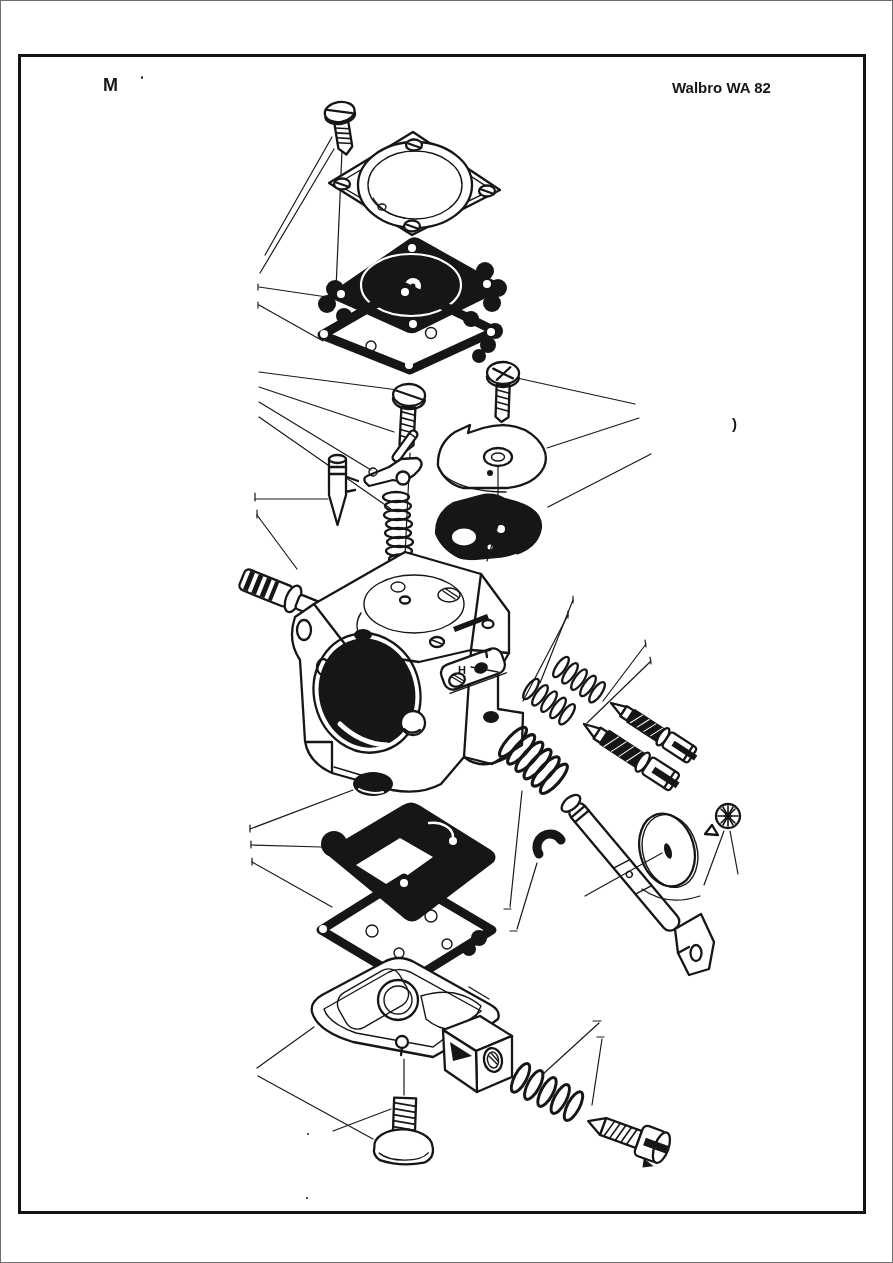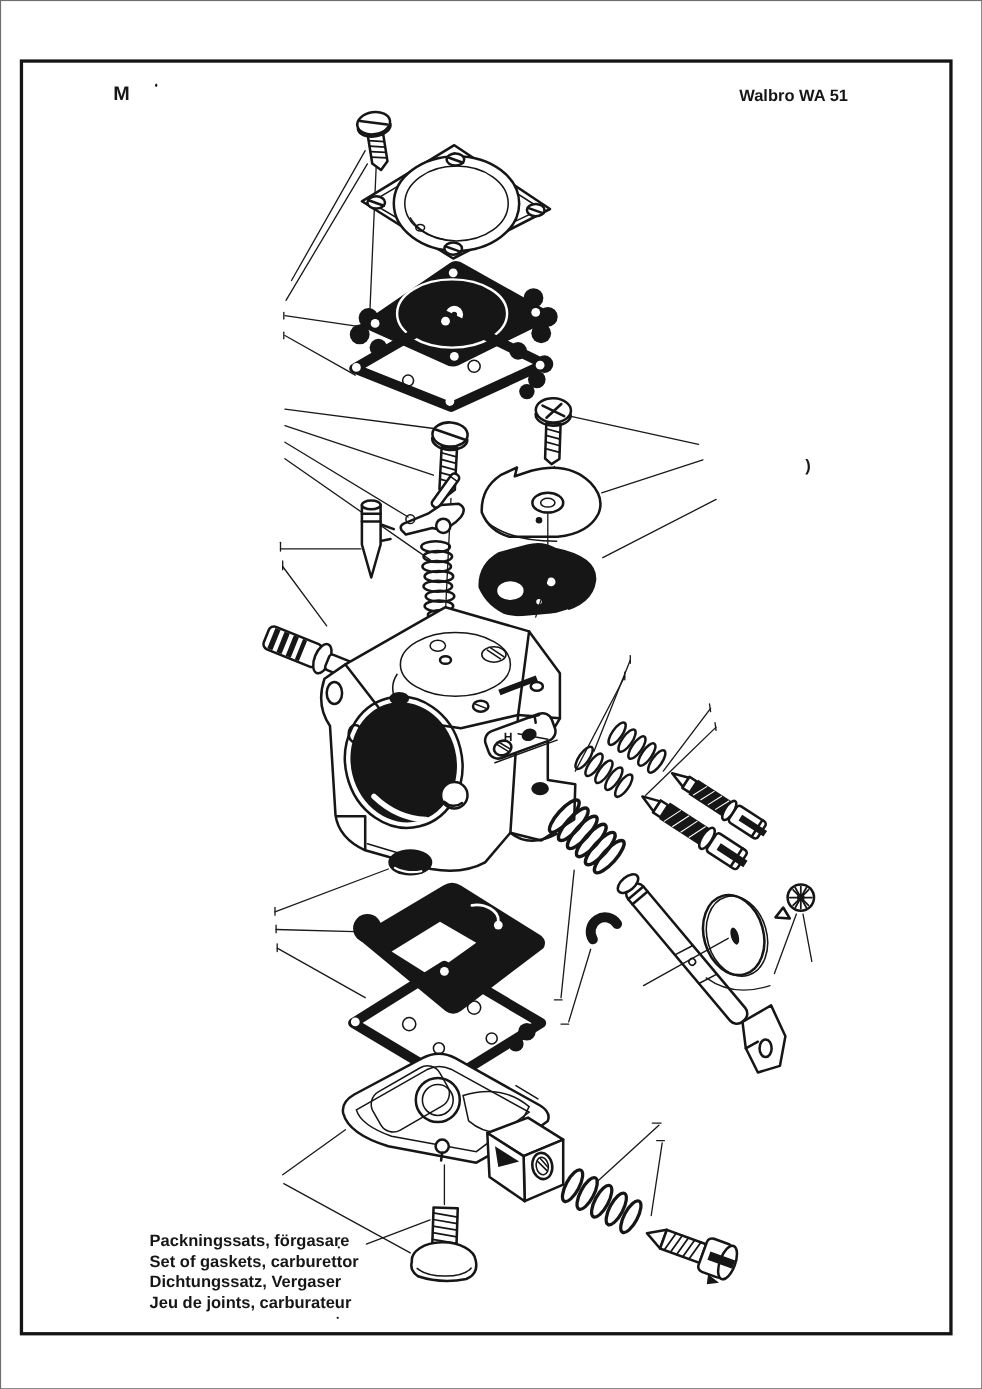--- a/index.html
+++ b/index.html
@@ -43,29 +43,23 @@
   .wl {stroke:#ffffff;fill:none;stroke-linecap:round;}
   .th {stroke:#161616;stroke-width:1.6;fill:none;stroke-linecap:round;}
 </style>
 </head>
 <body>
 
 <div class="page">
   <div class="frame"></div>
 
   <div class="hdr-letter">M</div>
-  <div class="hdr-model">Walbro WA 51</div>
+  <div class="hdr-model">Walbro WA 82</div>
   <div class="stray">)</div>
 
-  <div class="caption">
-    <div>Packningssats, förgasare</div>
-    <div>Set of gaskets, carburettor</div>
-    <div>Dichtungssatz, Vergaser</div>
-    <div>Jeu de joints, carburateur</div>
-  </div>
 
   <div class="speck" style="left:140px;top:75px;width:2px;height:3px"></div>
   <div class="speck" style="left:306px;top:1132px;width:2px;height:2px"></div>
   <div class="speck" style="left:305px;top:1196px;width:2px;height:2px"></div>
 
   <svg class="diagram" width="893" height="1263" viewBox="0 0 893 1263">
 
     <g>
       <line class="L" x1="264" y1="254" x2="331" y2="136"></line>
       <line class="L" x1="259" y1="272" x2="333" y2="148"></line>

